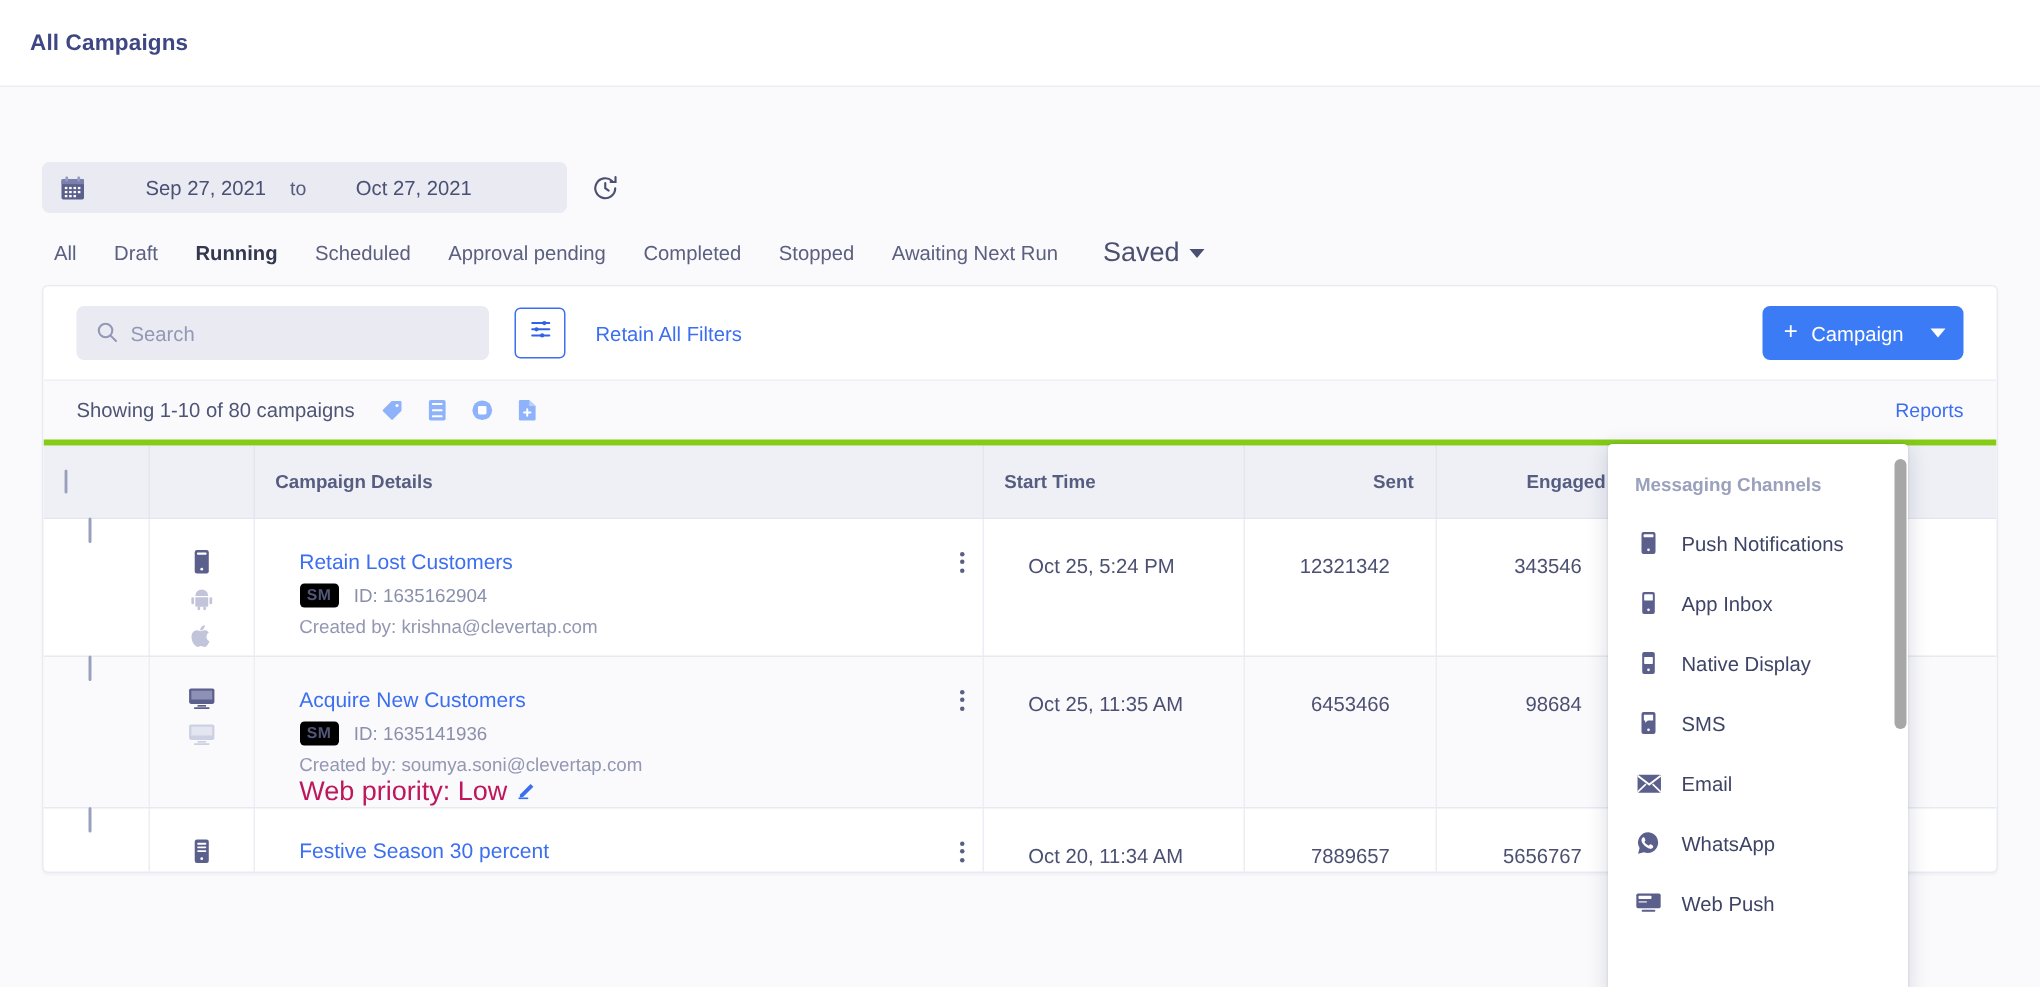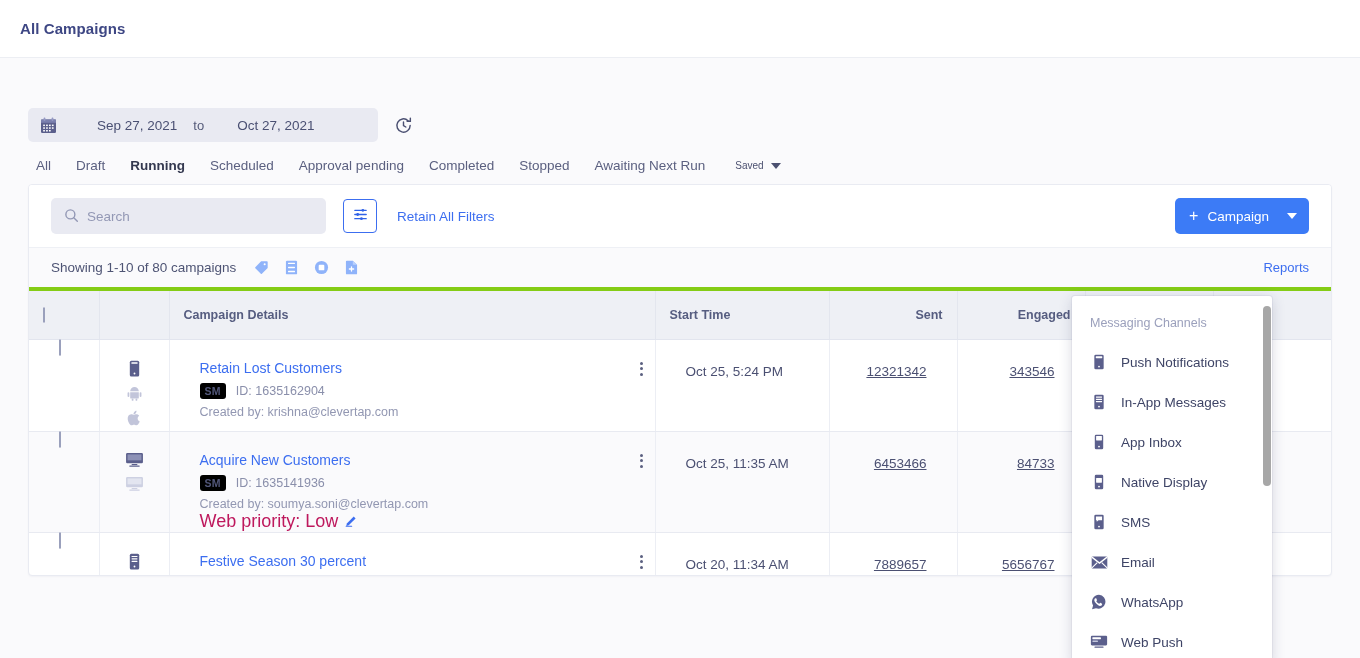--- a/index.html
+++ b/index.html
@@ -83,21 +83,21 @@
   }
   .tab {
     font-size: 13.5px;
     color: #5b6080;
     cursor: pointer;
     white-space: nowrap;
   }
   .tab.active { color: #33384f; font-weight: bold; }
   .tab-saved {
     display: flex; align-items: center; gap: 7px;
-    font-size: 10px; color: #4b5070; cursor: pointer;
+    font-size: 18px; color: #4b5070; cursor: pointer;
     margin-left: 5px;
   }
   .chev {
     width: 0; height: 0;
     border-left: 5px solid transparent;
     border-right: 5px solid transparent;
     border-top: 6px solid #4b5070;
   }
 
   
@@ -226,21 +226,21 @@
   table.grid tbody td {
     border-bottom: 1px solid #e8eaf1;
     border-right: 1px solid #eceef4;
     padding: 0 30px;
     vertical-align: top;
     font-size: 13.5px;
     color: #4b5072;
     height: 92px;
   }
   table.grid tbody tr.alt td { background: #fafafc; }
-  table.grid tbody td.num { text-align: right; padding-top: 24px; text-decoration: underline; }
+  table.grid tbody td.num { text-align: right; padding-top: 24px; }
   table.grid tbody td.timecell { padding-top: 24px; }
   table.grid tbody td.statcell { padding-top: 24px; border-right: none; }
 
   .chkbox {
     width: 17px; height: 17px;
     border: 1.5px solid #9aa0bc;
     border-radius: 3px;
     background: #fff;
     cursor: pointer;
     margin-top: 30px;
@@ -297,20 +297,21 @@
     border-radius: 3px;
     box-shadow: 0 3px 14px rgba(40,45,90,.18), 0 0 0 1px rgba(40,45,90,.05);
     z-index: 40;
     overflow: hidden;
     padding-top: 14px;
   }
   .channel-head {
     font-size: 12.5px;
     color: #9ba0bc;
     padding: 6px 0 12px 18px;
+    font-weight: bold;
   }
   .channel-item {
     display: flex; align-items: center;
     gap: 13px;
     height: 40px;
     padding-left: 18px;
     cursor: pointer;
     font-size: 13.5px;
     color: #3e4466;
     text-align: right;
@@ -575,21 +576,21 @@
               </span>
             </span>
             <span class="kebab">
                 <i></i>
                 <i></i>
                 <i></i>
               </span>
           </td>
           <td class="timecell">Oct 25, 11:35 AM</td>
           <td class="num">6453466</td>
-          <td class="num">84733</td>
+          <td class="num">98684</td>
           <td class="num"></td>
           <td class="statcell"></td>
         </tr>
 
         <tr>
           <td>
             <span class="chkbox"></span>
           </td>
           <td>
             <span class="devcol">
@@ -648,34 +649,20 @@
       <span class="ch-ico">
         <svg width="14" height="16" viewBox="0 0 15 17">
             <rect x="2.5" y="0.6" width="10" height="15.8" rx="1.5" fill="#5b5f8c"></rect>
             <rect x="4" y="2.3" width="7" height="2.1" rx=".6" fill="#ffffff"></rect>
             <circle cx="7.5" cy="13.4" r=".95" fill="#ffffff"></circle>
           </svg>
       </span>
       <span>Push Notifications</span>
     </div>
 
-    <div class="channel-item">
-      <span class="ch-ico">
-        <svg width="14" height="16" viewBox="0 0 15 17">
-            <rect x="2.5" y="0.6" width="10" height="15.8" rx="1.5" fill="#5b5f8c"></rect>
-            <g fill="#ffffff">
-              <rect x="4.2" y="2.6" width="6.6" height="1.3" rx=".4"></rect>
-              <rect x="4.2" y="5" width="6.6" height="1.3" rx=".4"></rect>
-              <rect x="4.2" y="7.4" width="6.6" height="1.3" rx=".4"></rect>
-            </g>
-            <circle cx="7.5" cy="13.4" r=".95" fill="#ffffff"></circle>
-          </svg>
-      </span>
-      <span>In-App Messages</span>
-    </div>
 
     <div class="channel-item">
       <span class="ch-ico">
         <svg width="14" height="16" viewBox="0 0 15 17">
             <rect x="3" y="0.6" width="9" height="15.8" rx="1.4" fill="#5b5f8c"></rect>
             <rect x="4.4" y="2.2" width="6.2" height="4.6" rx=".5" fill="#ffffff"></rect>
             <circle cx="7.5" cy="13.4" r=".95" fill="#ffffff"></circle>
           </svg>
       </span>
       <span>App Inbox</span>

